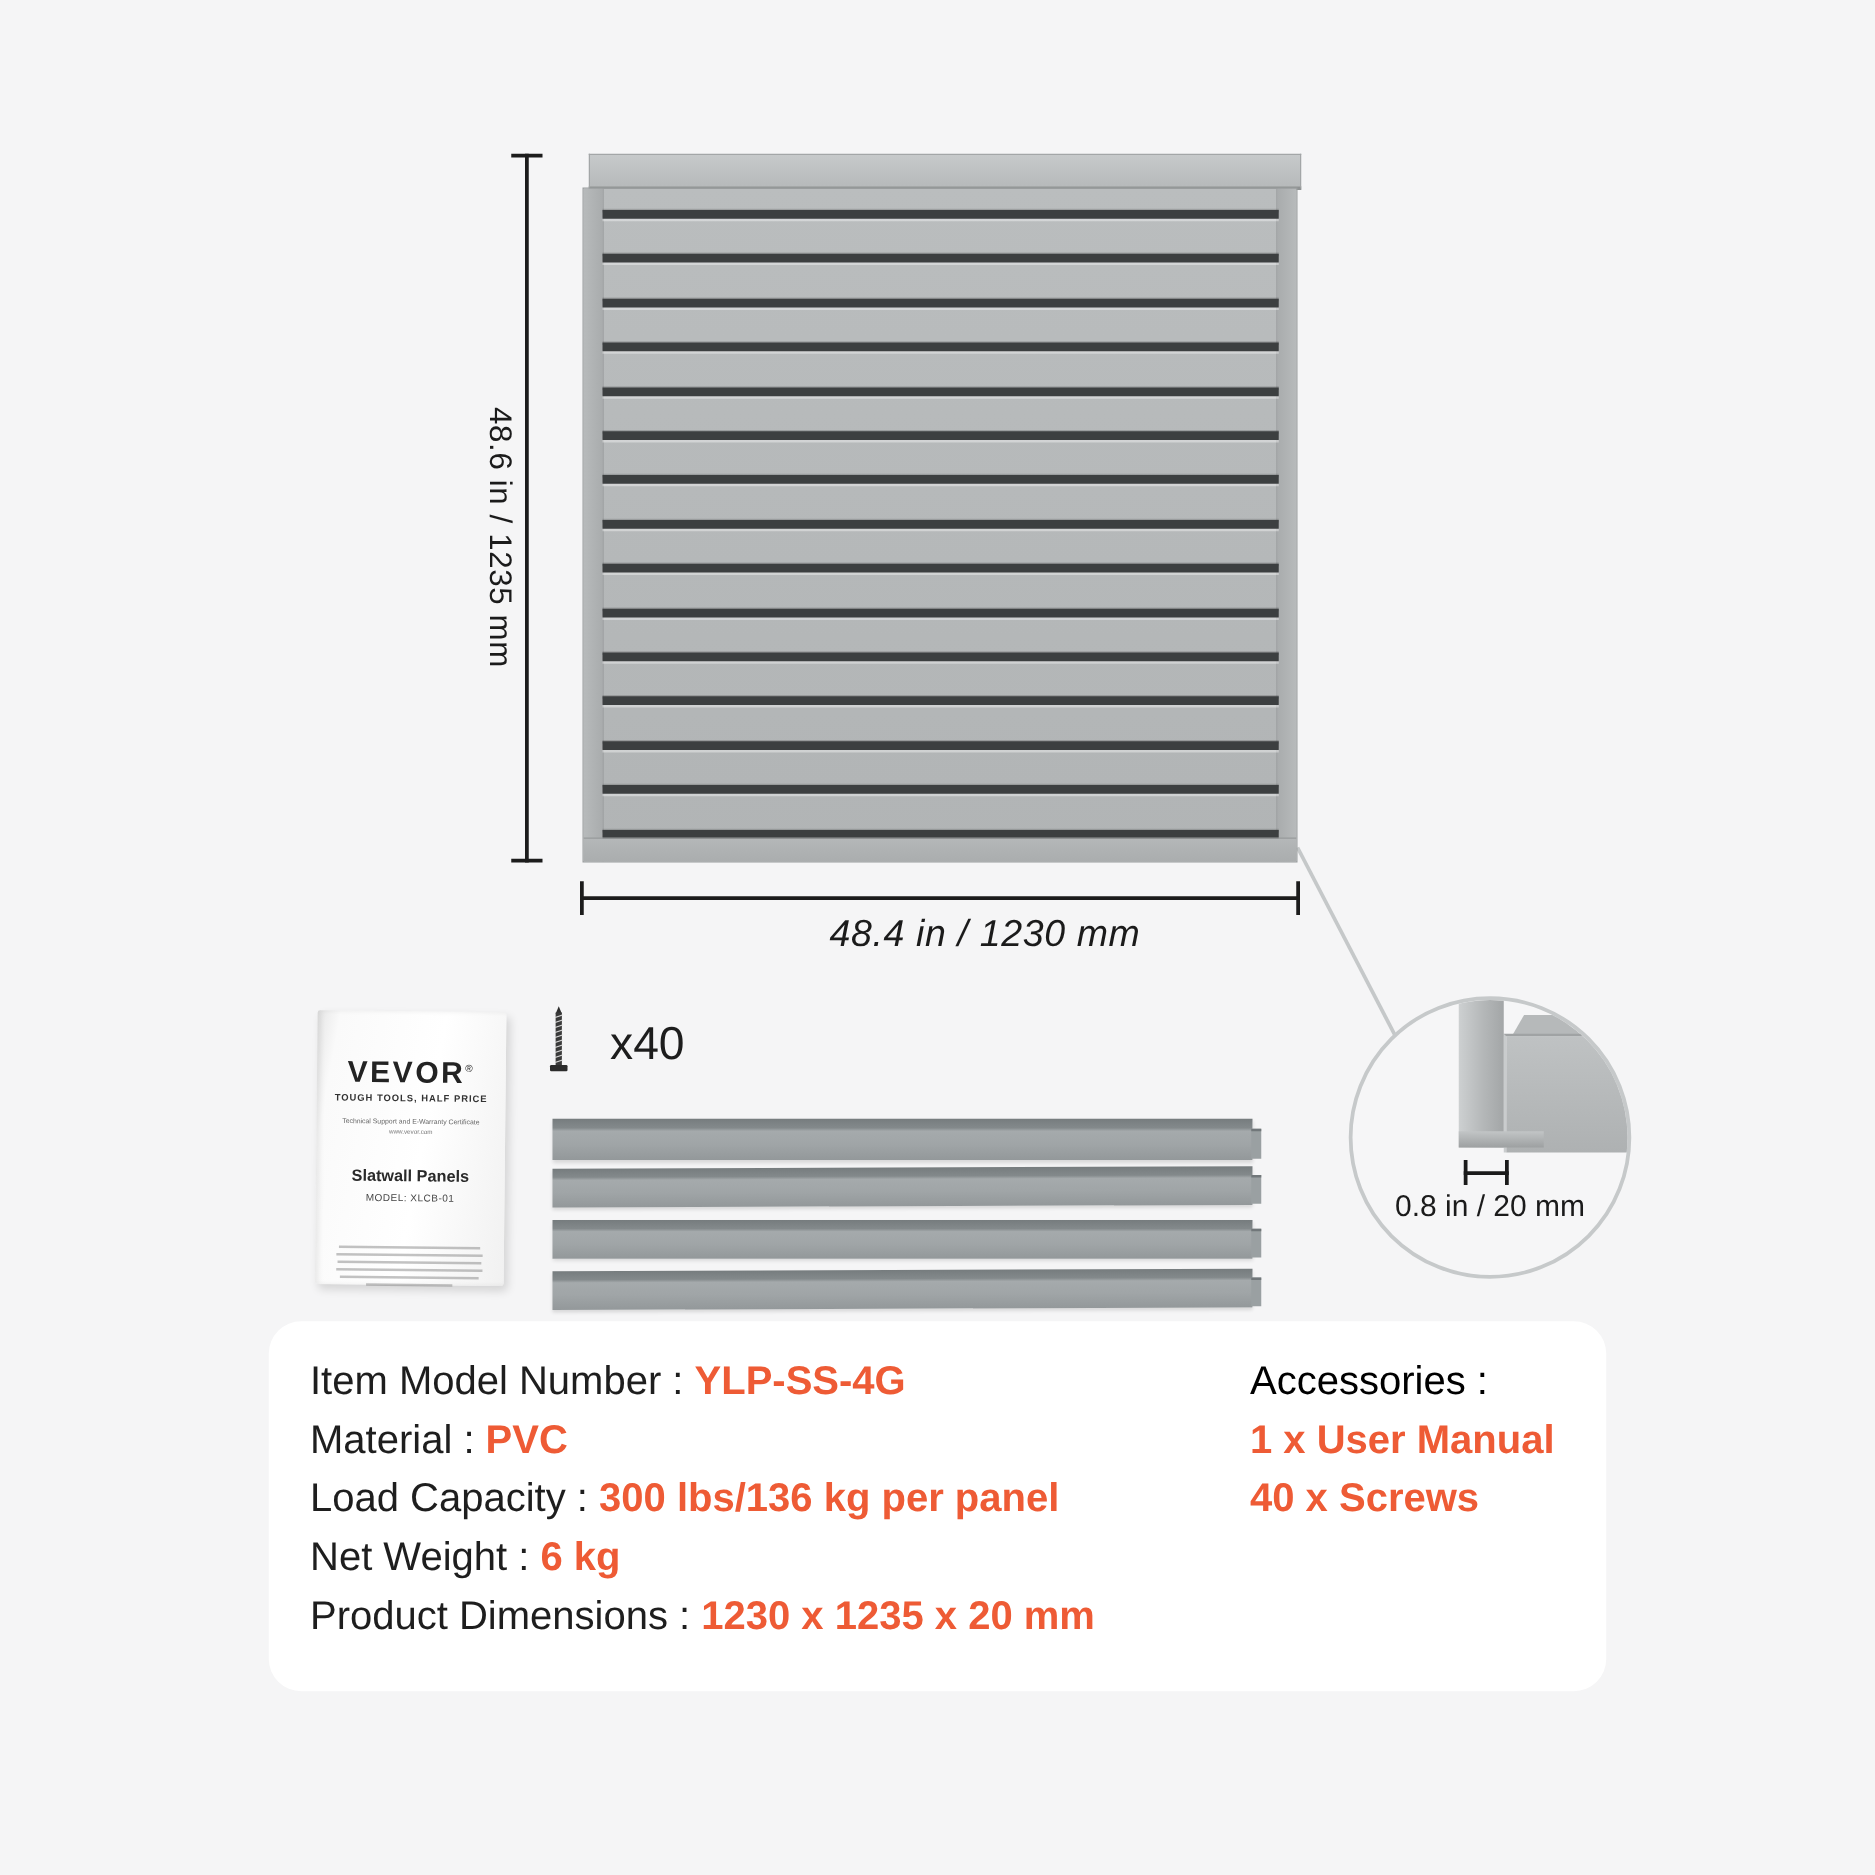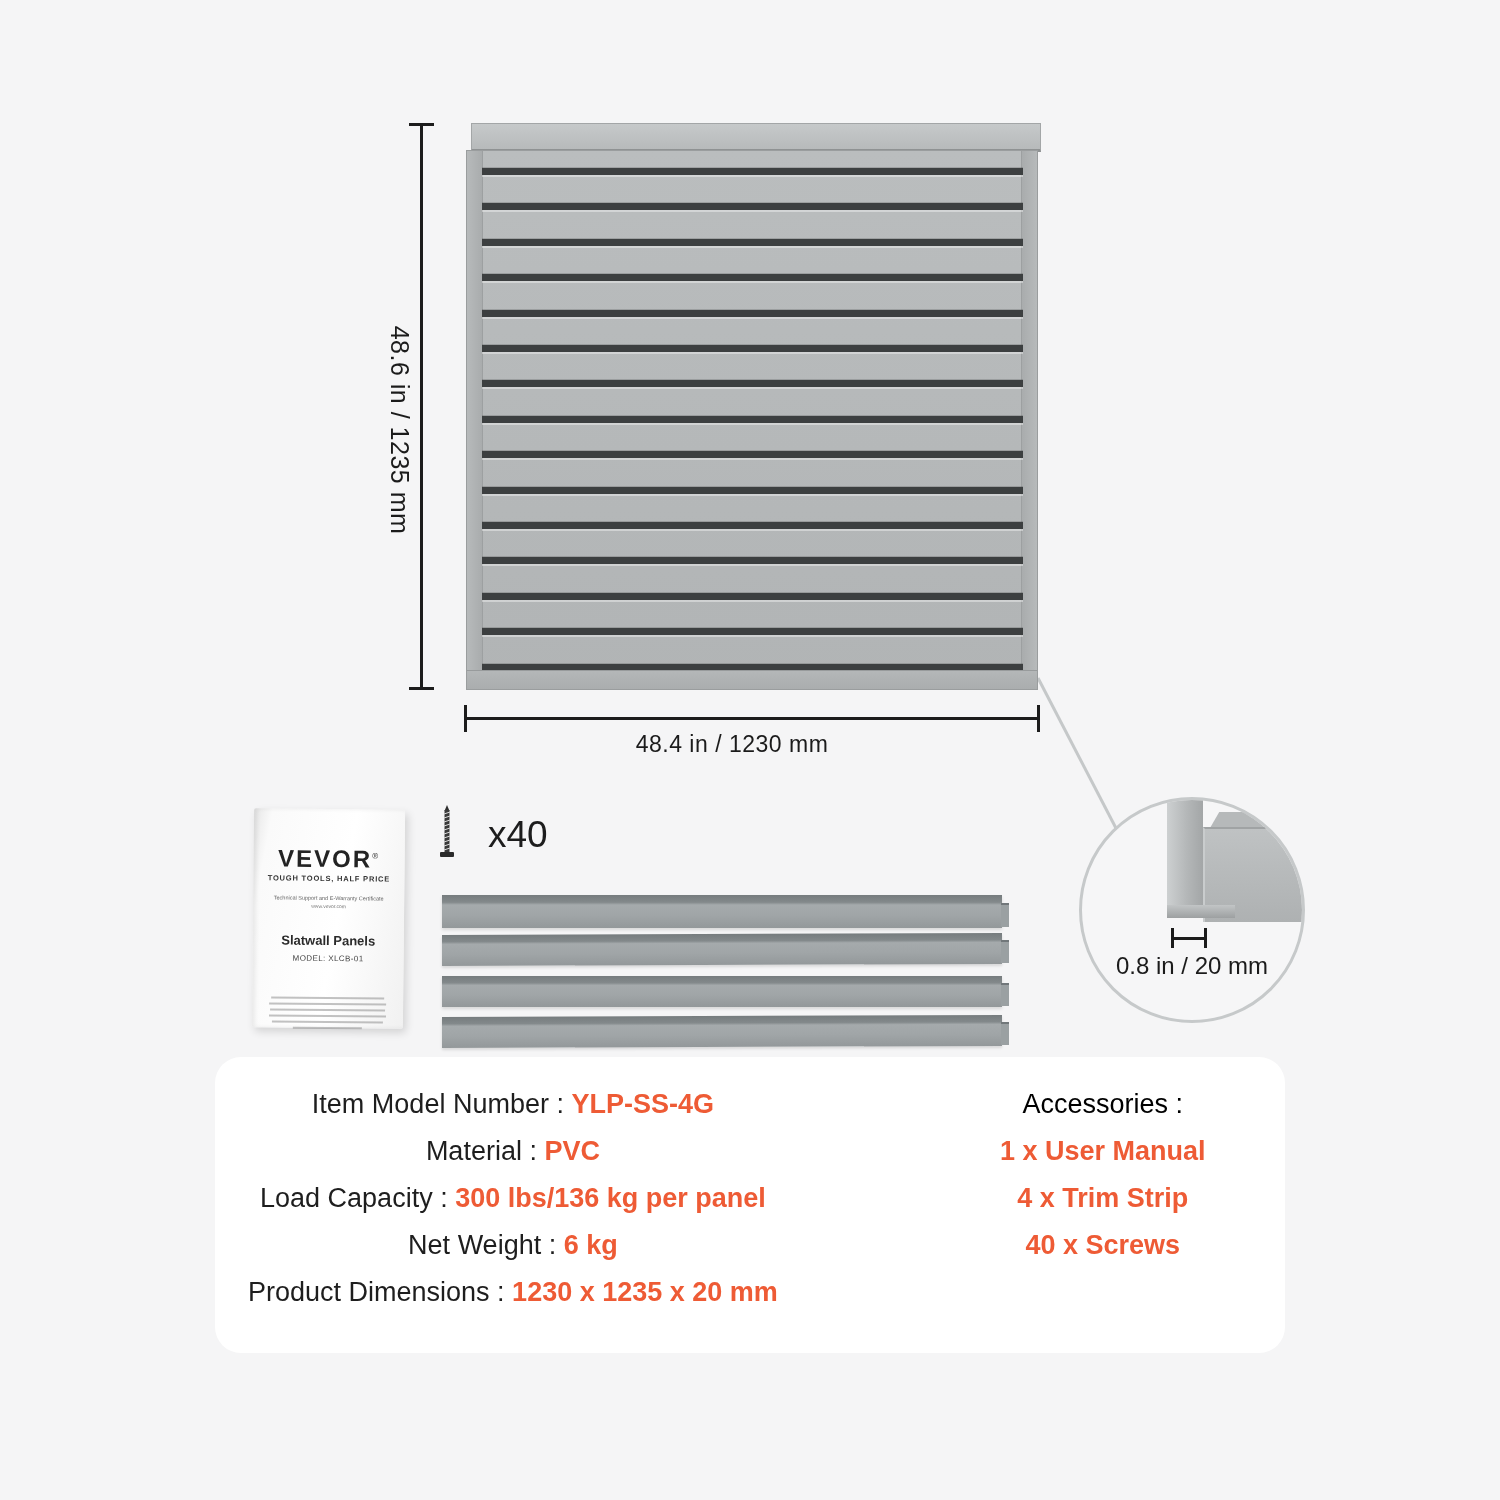--- a/index.html
+++ b/index.html
@@ -42,21 +42,21 @@
   .dim{background:#1c1c1c;}
   .dim-label{font-size:25px;color:#1b1b1b;letter-spacing:.5px;}
   .vdim-line{left:420px;top:123px;width:3px;height:567px;}
   .vdim-tick{left:409px;width:25px;height:3px;}
   .vdim-label{
     left:270px;top:414px;width:260px;height:32px;line-height:32px;
     text-align:center;transform:rotate(90deg);
   }
   .hdim-line{left:466px;top:717px;width:572px;height:3px;}
   .hdim-tick{top:705px;width:3px;height:27px;}
-  .hdim-label{left:532px;top:731px;width:400px;text-align:center;font-size:23px;}
+  .hdim-label{left:588px;top:731px;width:400px;text-align:center;font-size:30px;font-style:italic;}
 
   
   .detail-circle{
     left:1079px;top:797px;width:220px;height:220px;border-radius:50%;
     border:3px solid #c6c9ca;background:#f6f6f7;overflow:hidden;
   }
   .jbar{left:85px;top:-6px;width:36px;height:124px;
     background:linear-gradient(90deg,#cdd0d1 0%,#b4b7b8 55%,#a3a6a7 100%);}
   .jfoot{left:85px;top:105px;width:68px;height:13px;
     background:linear-gradient(180deg,#c2c5c6,#9da0a1);}
@@ -99,21 +99,21 @@
   }
 
   
   .spec-card{
     left:215px;top:1057px;width:1070px;height:296px;border-radius:26px;
     background:#ffffff;
   }
   .spec-col{position:absolute;top:24px;}
   .spec-col-left{left:33px;}
   .spec-col-right{left:785px;}
-  .spec-row{height:47px;line-height:47px;font-size:27px;white-space:nowrap;text-align:center;}
+  .spec-row{height:47px;line-height:47px;font-size:32px;white-space:nowrap;}
   .spec-label{color:#1e1e1e;}
   .spec-value{color:#ee5b35;font-weight:700;}
   .acc-title{color:#000000;}
   .acc-item{color:#ee5b35;font-weight:700;}
 </style>
 </head>
 <body>
 
 <div class="stage">
 
@@ -223,18 +223,17 @@
       <div class="spec-row">
         <span class="spec-label">Net Weight : </span><span class="spec-value">6 kg</span>
       </div>
       <div class="spec-row">
         <span class="spec-label">Product Dimensions : </span><span class="spec-value">1230 x 1235 x 20 mm</span>
       </div>
     </div>
     <div class="spec-col spec-col-right">
       <div class="spec-row acc-title">Accessories :</div>
       <div class="spec-row acc-item">1 x User Manual</div>
-      <div class="spec-row acc-item">4 x Trim Strip</div>
       <div class="spec-row acc-item">40 x Screws</div>
     </div>
   </div>
 
 </div>
 
 </body></html>

